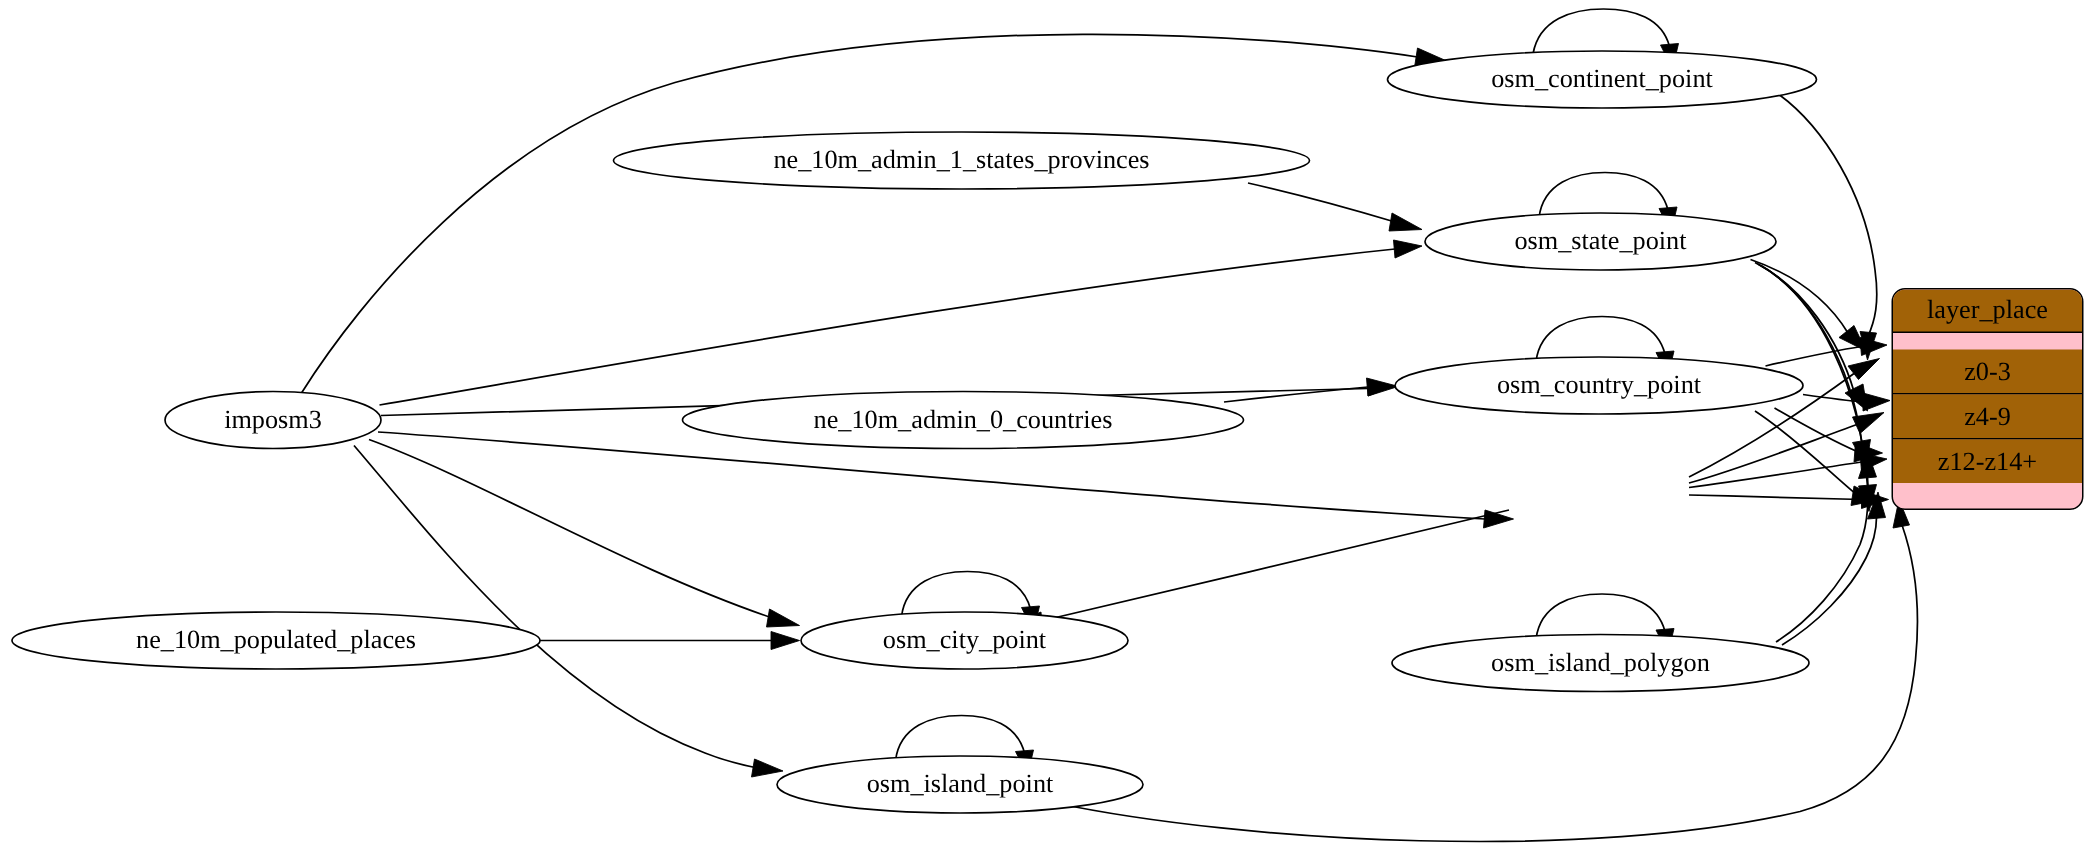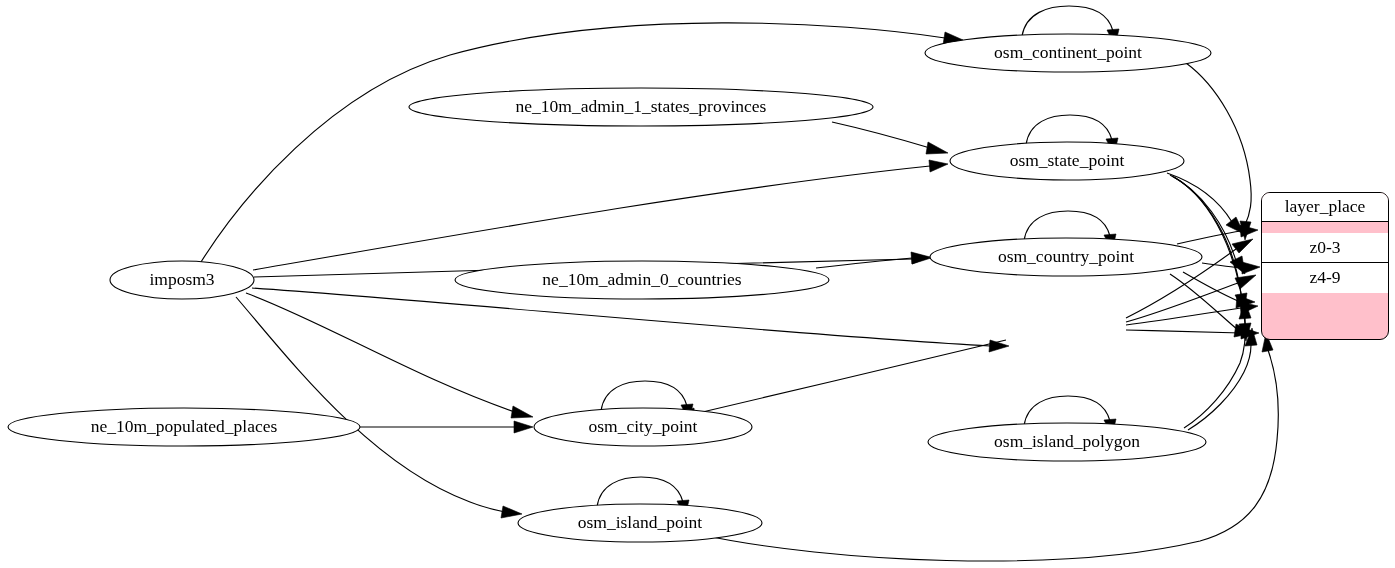--- a/index.html
+++ b/index.html
@@ -54,21 +54,21 @@
     flex-direction:column;
   }
   .rec-cell{
     box-sizing:border-box;
     display:flex;
     align-items:center;
     justify-content:center;
     font-family:"Liberation Serif","DejaVu Serif",serif;
     font-size:17.5px;
     color:#000000;
-    background:#ffffff;
+    background:#a16207;
     border-bottom:1.2px solid #000000;
     line-height:1;
     padding:2px 6px;
     white-space:nowrap;
   }
   .rec-cell:last-child{border-bottom:none;}
 </style>
 </head>
 <body>
 
@@ -224,16 +224,17 @@
         <text class="node-text" x="1067" y="443">osm_island_polygon</text>
       </g>
 
     </g>
   </svg>
 
   <div class="rec-box" id="rec-layer-place" style="left:1261px;top:192px;width:128px;height:148px;">
     <div class="rec-cell" style="height:29px;">layer_place</div>
     <div class="rec-cell" style="height:30px;margin-top:11px;">z0-3</div>
     <div class="rec-cell" style="height:30px;">z4-9</div>
+    <div class="rec-cell" style="height:29px;">z12-z14+</div>
   </div>
 
 
 </div>
 
 </body></html>

